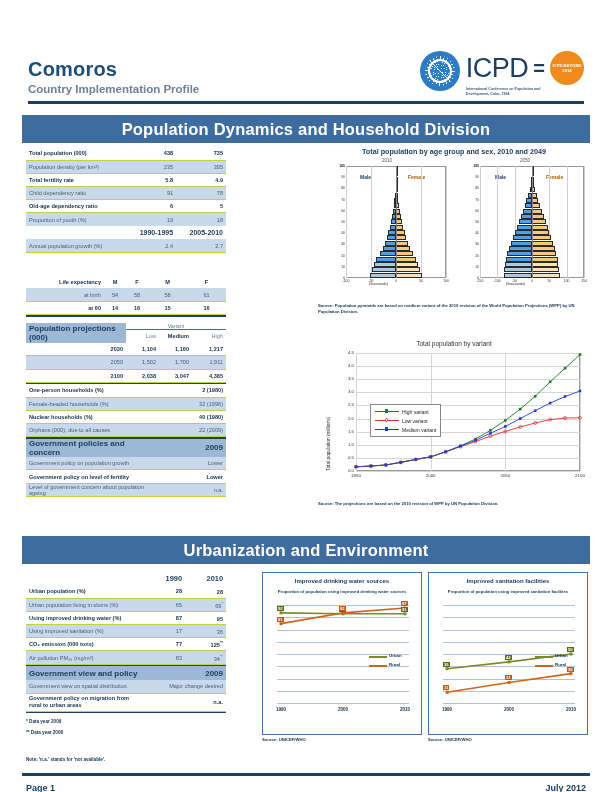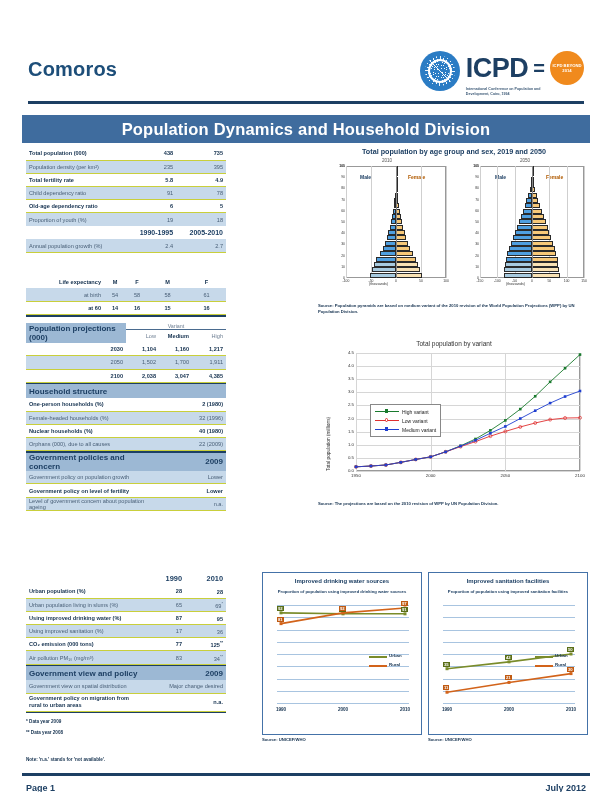--- a/index.html
+++ b/index.html
@@ -38,21 +38,21 @@
       repeating-conic-gradient(from 0deg, #ffffff 0deg 3deg, #2b7cc4 3deg 15deg);
     opacity:.95;
   }
   .un-emblem:after{
     content:""; position:absolute; left:50%; top:50%; width:20px;height:20px;
     transform:translate(-50%,-50%); border-radius:50%;
     border:2px solid #ffffff;
   }
   .icpd-block { display:flex; flex-direction:column; }
   .icpd-row { display:flex; align-items:center; gap:5px; }
-  .icpd-text { font-size:27px; font-weight:bold; color:#1d3f63; letter-spacing:-0.5px; line-height:1; }
+  .icpd-text { font-size:27px; font-weight:normal; color:#1d3f63; letter-spacing:-0.5px; line-height:1; }
   .icpd-eq { font-size:20px; font-weight:bold; color:#1d3f63; }
   .icpd-dot {
     width:34px;height:34px;border-radius:50%;background:#f08a1d;
     display:flex;align-items:center;justify-content:center;
     color:#fff;font-size:4.2px;font-weight:bold;text-align:center;line-height:1.25;
     flex:none;
   }
   .icpd-sub { font-size:3.6px; color:#3d5a77; line-height:1.5; margin-top:2px; max-width:92px; font-weight:bold;}
 
   
@@ -148,20 +148,21 @@
   .foot-l { position:absolute; left:26px; top:752px; font-size:9px; font-weight:bold; color:#1d3f63; }
   .foot-r { position:absolute; right:26px; top:752px; font-size:9px; font-weight:bold; color:#1d3f63; }
 </style>
 </head>
 <body>
 
 <div class="page">
 
   <div class="hdr">
     <div class="country">Comoros</div>
+    <div class="subtitle">Country Implementation Profile</div>
     <div class="hdr-rule"></div>
     <div class="logo-wrap">
       <div class="un-emblem"></div>
       <div class="icpd-block">
         <div class="icpd-row">
           <span class="icpd-text">ICPD</span>
           <span class="icpd-eq">=</span>
           <span class="icpd-dot">ICPD
 BEYOND
 2014</span>
@@ -277,23 +278,20 @@
       <td class="val">4,385</td>
     </tr>
     <tr>
           <td class="rule-dark" colspan="4"></td>
         </tr>
   </tbody>
     </table>
 
   <table class="tbl" style="left:26px; top:353px; width:200px;">
     <tbody>
-        <tr class="sec-title">
-      <td class="lbl" colspan="2">Household structure</td>
-    </tr>
     <tr class="row-a">
       <td class="lbl" style="width:130px">One-person households (%)</td>
       <td class="val">2 (1980)</td>
     </tr>
     <tr class="row-b">
       <td class="lbl">Female-headed households (%)</td>
       <td class="val">32 (1996)</td>
     </tr>
     <tr class="row-a">
       <td class="lbl">Nuclear households (%)</td>
@@ -318,21 +316,21 @@
       <td class="lbl">Government policy on level of fertility</td>
       <td class="val">Lower</td>
     </tr>
     <tr class="row-b">
       <td class="lbl">Level of government concern about population ageing</td>
       <td class="val">n.a.</td>
     </tr>
   </tbody>
     </table>
 
-  <div class="chart-title" style="left:318px; top:116px; width:272px;">Total population by age group and sex, 2019 and 2050</div>
+  <div class="chart-title" style="left:318px; top:116px; width:272px;">Total population by age group and sex, 2010 and 2049</div>
 
   <div class="pyr-wrap" id="pyr1" style="left:324px; top:127px; width:126px; height:140px;">
     <div class="pyr-year" style="top:0;">2010</div>
     <div class="pyr-box" style="left:22px; top:8px; width:100px; height:112px;"></div>
     <div class="sexlab" style="left:36px; top:16px; color:#1d3f63;">Male</div>
     <div class="sexlab" style="left:84px; top:16px; color:#b05a00;">Female</div>
     <div class="axlab" style="left:45px; top:124px;">(thousands)</div>
   <div class="gl" style="left:22px;top:8px;width:0.5px;height:112px;background:#cfcfcf;"></div>
       <div class="tick" style="left:17px;top:121px;width:10px;text-align:center;font-size:3.4px;">-100</div>
       <div class="gl" style="left:47px;top:8px;width:0.5px;height:112px;background:#cfcfcf;"></div>
@@ -580,20 +578,21 @@
         <div class="lg-row">
           <div class="lg-line" style="background: rgb(31, 63, 208); --c: #1f3fd0;">
             <div style="position:absolute;left:10px;top:-1.6px;width:3.4px;height:3.4px;background:#1f3fd0;"></div>
           </div>
           <span style="color:#222;">Medium variant</span>
         </div>
       </div>
     </div>
   <div class="src" style="left:318px; top:470px; width:272px;">Source: The projections are based on the 2010 revision of WPP by UN Population Division.</div>
 
+  <div class="banner" id="banner2">Urbanization and Environment</div>
 
   <table class="tbl" id="tbl-urb">
     <tbody>
         <tr class="t-head small">
       <td class="lbl" style="width:118px;background:#ffffff;"></td>
       <td class="val" style="width:41px;background:#ffffff;">1990</td>
       <td class="val" style="width:41px;background:#ffffff;">2010</td>
     </tr>
     <tr class="row-a">
       <td class="lbl">Urban population (%)</td>

